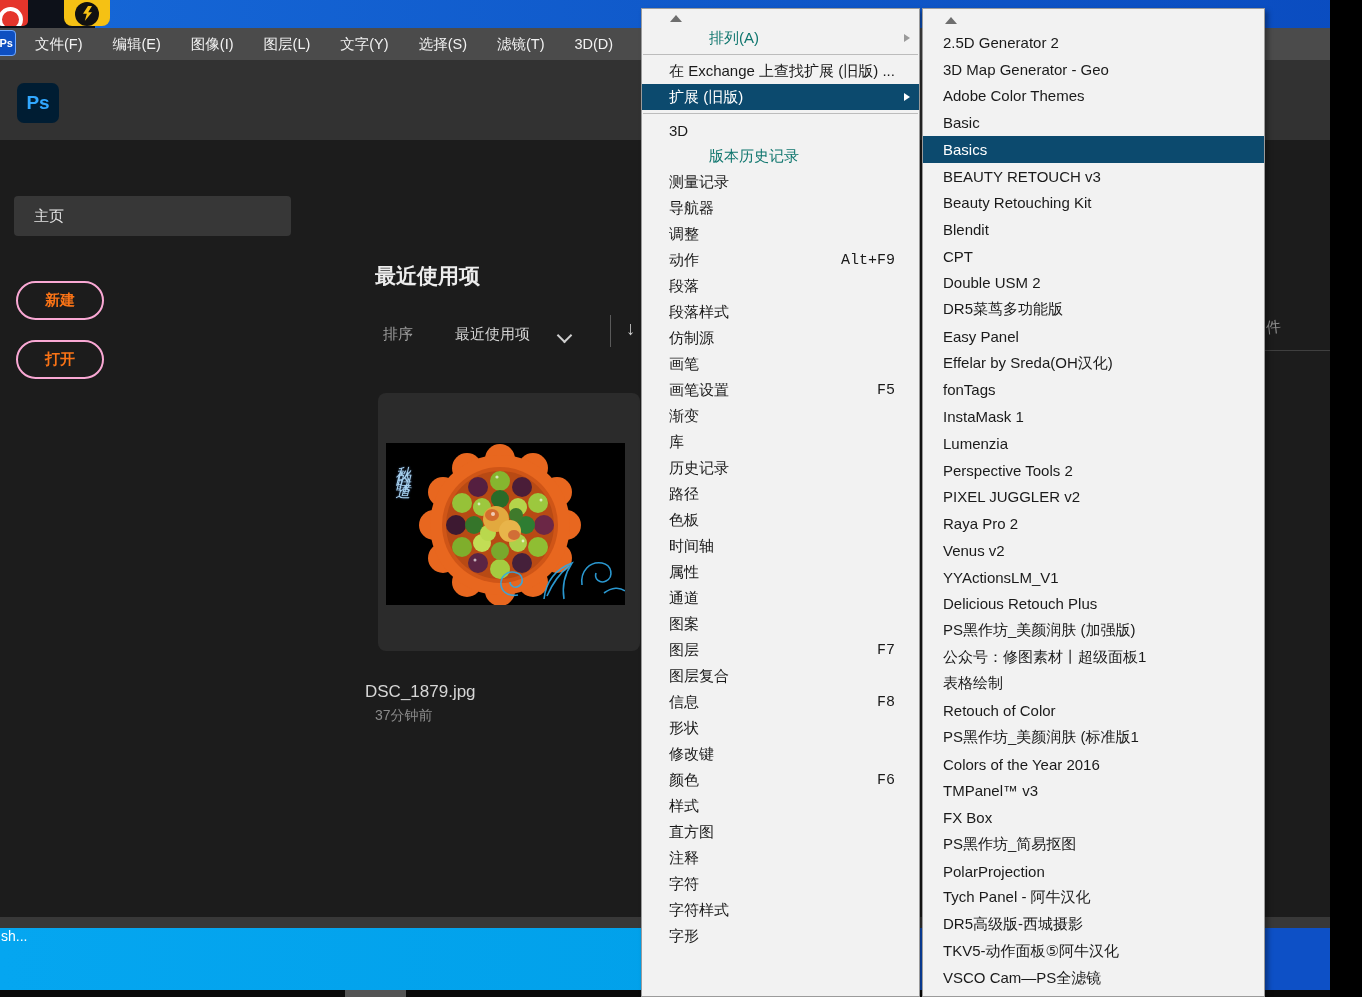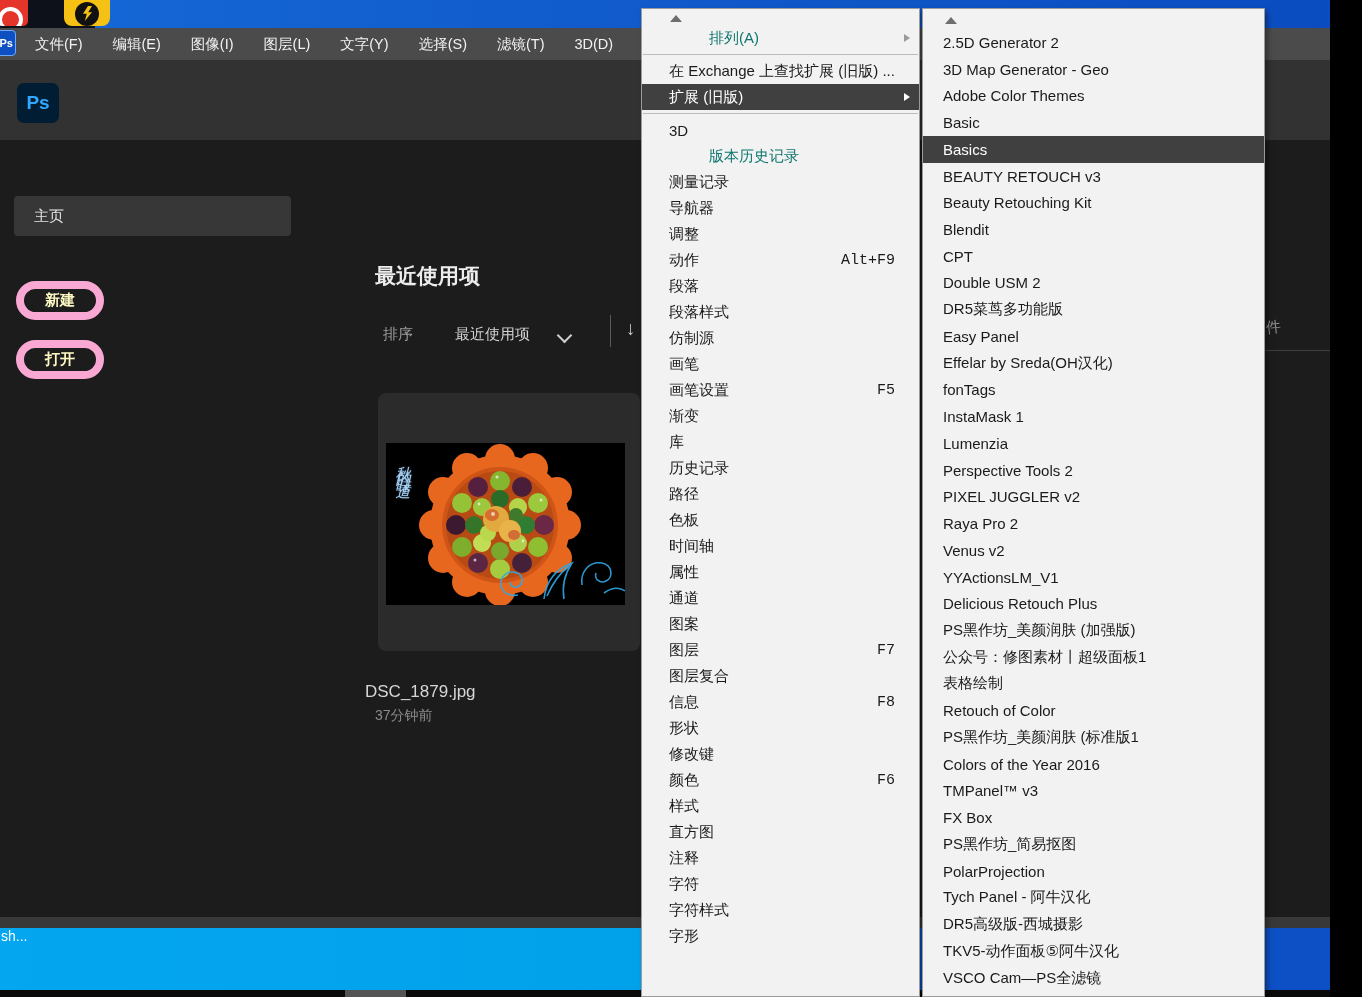--- a/index.html
+++ b/index.html
@@ -30,22 +30,22 @@
   .band-blue{position:absolute;left:920px;top:928px;width:442px;height:62px;background:#0d50c6;}
   .taskbar-black{position:absolute;left:0;top:990px;width:1362px;height:7px;background:#0a0a0a;}
   .tb-gray{position:absolute;left:345px;top:990px;width:61px;height:7px;background:#545454;}
   .partial-sh{position:absolute;left:1px;top:928px;color:#fff;font-size:14px;}
   .tip-corner{position:absolute;left:1354px;top:33px;width:8px;height:21px;border:1px solid #cfcfcf;border-right:none;border-radius:5px 0 0 5px;background:rgba(240,240,240,.25);}
   
   .ps-logo{position:absolute;left:17px;top:83px;width:42px;height:40px;background:#001d33;border-radius:7px;
            color:#31a8ff;font-weight:bold;font-size:19px;display:flex;align-items:center;justify-content:center;}
   .nav-home{position:absolute;left:14px;top:196px;width:277px;height:40px;background:#373737;border-radius:4px;
             color:#e4e4e4;font-size:15px;display:flex;align-items:center;padding-left:20px;box-sizing:border-box;}
-  .pill{position:absolute;left:16px;width:88px;height:39px;border:8px solid #f9a8d4;border-radius:21px;background:transparent;
-        color:#fef9c3;font-weight:bold;font-size:15px;display:flex;align-items:center;justify-content:center;box-sizing:border-box;}
+  .pill{position:absolute;left:16px;width:88px;height:39px;border:2px solid #f9a8d4;border-radius:21px;background:transparent;
+        color:#f97316;font-weight:bold;font-size:15px;display:flex;align-items:center;justify-content:center;box-sizing:border-box;}
   #btn-new{top:281px;} #btn-open{top:340px;}
   .recent-title{position:absolute;left:375px;top:262px;color:#ededed;font-size:21px;font-weight:bold;}
   .sort-label{position:absolute;left:383px;top:325px;color:#9d9d9d;font-size:15px;}
   .sort-value{position:absolute;left:455px;top:325px;color:#d2d2d2;font-size:15px;}
   .chev{position:absolute;left:559px;top:330px;width:9px;height:9px;border-left:2px solid #cfcfcf;border-bottom:2px solid #cfcfcf;transform:rotate(-45deg);}
   .vdiv{position:absolute;left:610px;top:315px;width:1px;height:32px;background:#5a5a5a;}
   .dl-arrow{position:absolute;left:626px;top:318px;color:#cfcfcf;font-size:19px;}
   .list-icon{position:absolute;left:1330px;top:263px;width:24px;height:21px;display:flex;flex-direction:column;justify-content:space-between;}
   .li-row{display:flex;align-items:center;height:5px;}
   .li-row .sq{width:5px;height:5px;background:#b3b3b3;margin-right:3px;}
@@ -67,21 +67,21 @@
   #ext-submenu .m-scroll{height:20px;}
   .m-scroll .tri{position:absolute;left:28px;top:6px;width:0;height:0;
                  border-bottom:7px solid #6e6e6e;border-left:6px solid transparent;border-right:6px solid transparent;}
   #ext-submenu .m-scroll .tri{left:22px;top:8px;}
   .m-row{position:relative;height:26px;display:flex;align-items:center;font-size:15px;color:#1a1a1a;
          padding:0 24px 0 27px;white-space:nowrap;}
   #ext-submenu .m-row{height:26.74px;padding-left:20px;}
   .m-row .lbl{flex:1;overflow:hidden;}
   .m-row .sc{margin-left:10px;font-family:Liberation Mono, monospace;}
   .m-row.disabled{color:#0f766e;margin-left:40px;}
-  .m-row.hl{background:#404040;color:#fff;}
+  .m-row.hl{background:#0c4a6e;color:#fff;}
   .m-row.struck .lbl{text-decoration:line-through;}
   .m-row .arrow{position:absolute;right:9px;top:50%;margin-top:-4.5px;width:0;height:0;
                 border-left:6px solid #1a1a1a;border-top:4.5px solid transparent;border-bottom:4.5px solid transparent;}
   .m-row.disabled .arrow{border-left-color:#9a9a9a;}
   .m-row.hl .arrow{border-left-color:#fff;}
   .m-sep{height:1px;background:#bcbcbc;margin:3px 1px;}
 </style>
 </head>
 <body>
 

